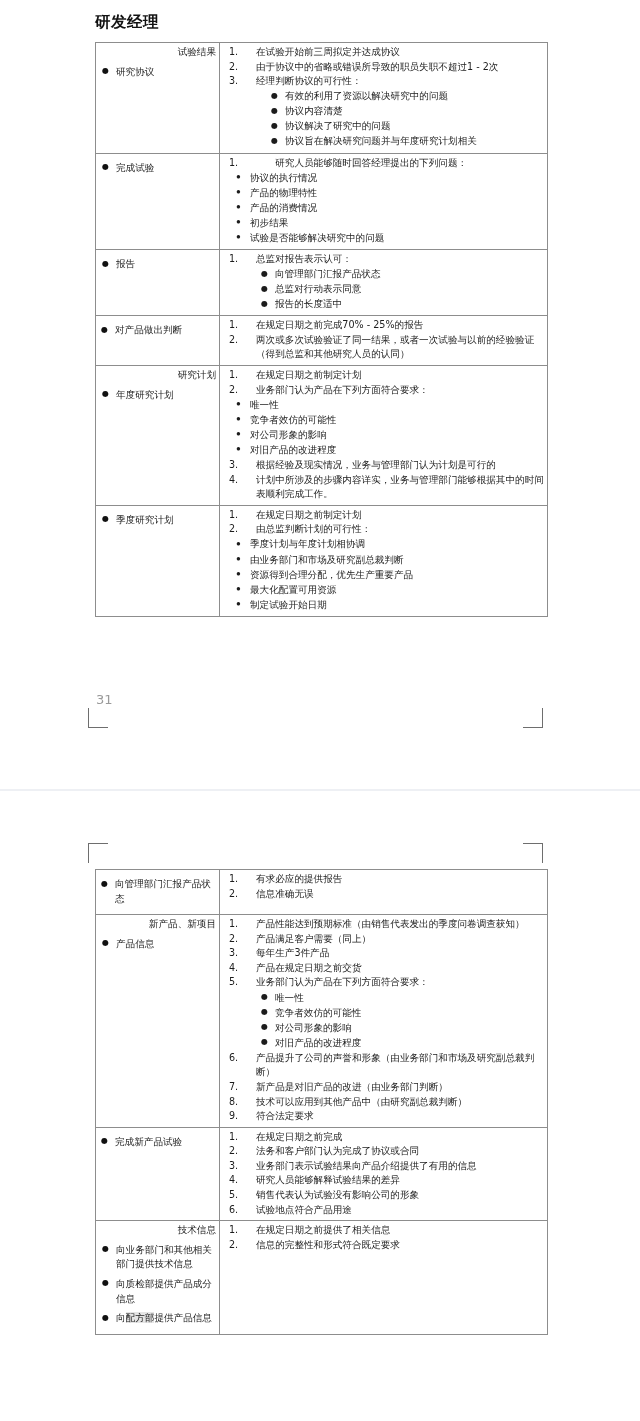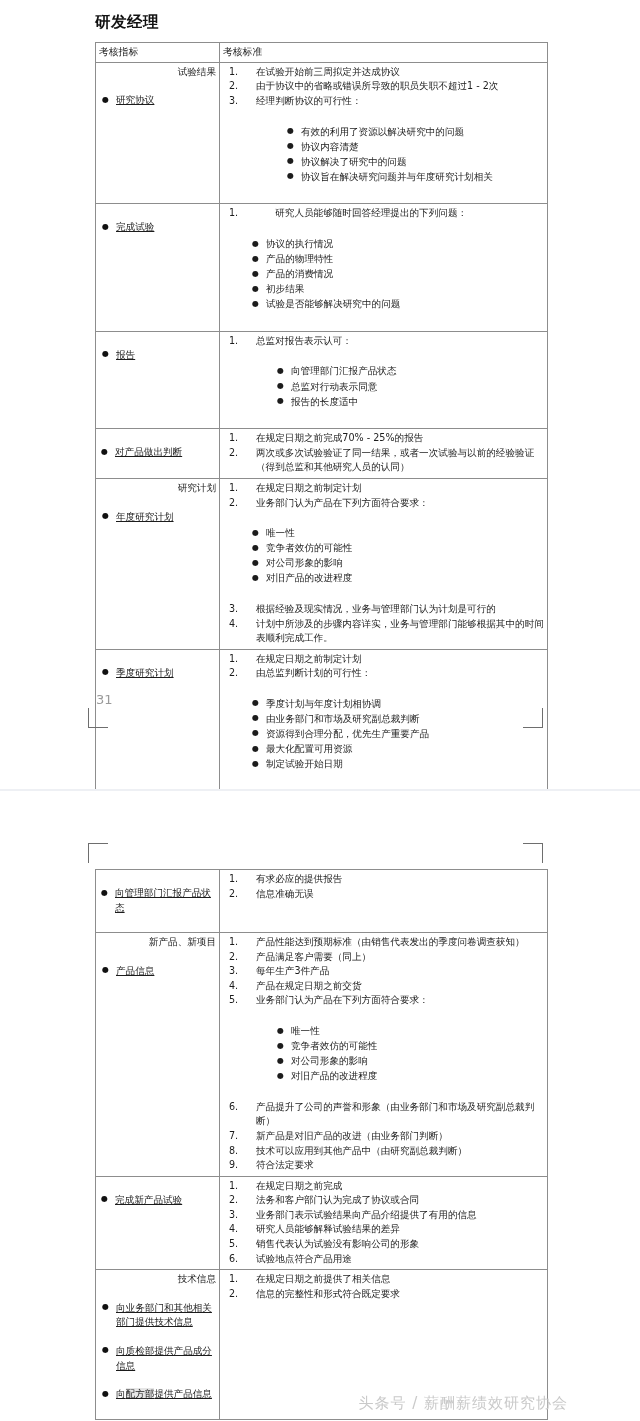--- a/index.html
+++ b/index.html
@@ -82,22 +82,21 @@
     text-align: right;
   }
   ul.bullets {
     list-style: none;
     margin: 0;
     padding: 0;
   }
   ul.bullets > li {
     position: relative;
     padding-left: 17px;
-    margin: 14px 0;
-    text-decoration: underline;
+    margin: 5px 0;
   }
   ul.bullets > li::before {
     content: "\25CF";
     position: absolute;
     left: 3px;
     top: -0.5px;
     font-size: 8px;
     line-height: 1.75;
     color: #111;
   }
@@ -119,41 +118,41 @@
   }
   ol.numbered > li::before {
     content: counter(itm) ".";
     position: absolute;
     left: 6px;
     top: 0;
   }
 
   ul.subbullets {
     list-style: none;
-    margin: 16px;
+    margin: 0;
     padding: 0;
   }
   ul.subbullets > li {
     position: relative;
     padding-left: 22px;
     margin: 0.5px 0;
   }
   ul.subbullets > li::before {
     content: "\25CF";
     position: absolute;
     left: 8px;
     top: -0.5px;
     font-size: 8px;
     line-height: 1.75;
   }
   ul.subbullets.indent-deep > li { padding-left: 62px; }
   ul.subbullets.indent-deep > li::before { left: 48px; }
   ul.subbullets.indent-mid > li { padding-left: 52px; }
   ul.subbullets.indent-mid > li::before { left: 38px; }
-  ul.subbullets.indent-sm > li { padding-left: 27px; }
+  ul.subbullets.indent-sm > li { padding-left: 27px; font-family: Liberation Serif, serif; }
   ul.subbullets.indent-sm > li::before { left: 13px; }
 
   .hl {
     background: #e5e5e5;
   }
 
   
   .page-number {
     position: absolute;
     font-size: 13px;
@@ -199,24 +198,20 @@
 
   <div class="doc-title">研发经理</div>
 
   <table class="kpi-table" id="table-1">
     <colgroup>
         <col class="col-metric">
         <col class="col-standard">
       </colgroup>
     <tbody>
 
-      <tr class="hdr">
-        <td>考核指标</td>
-        <td>考核标准</td>
-      </tr>
 
       <tr>
         <td>
           <span class="metric-title">试验结果</span>
           <ul class="bullets">
             <li>研究协议</li>
           </ul>
         </td>
         <td>
           <ol class="numbered">
@@ -430,15 +425,14 @@
           <ol class="numbered">
             <li>在规定日期之前提供了相关信息</li>
             <li>信息的完整性和形式符合既定要求</li>
           </ol>
         </td>
       </tr>
 
     </tbody>
   </table>
 
-  <div class="watermark">头条号 / 薪酬薪绩效研究协会</div>
 
 </div>
 
 </body></html>

